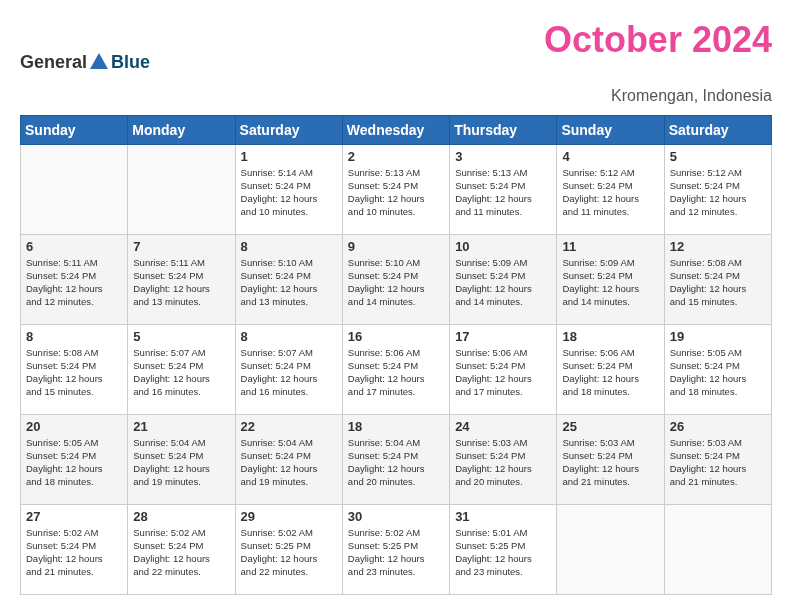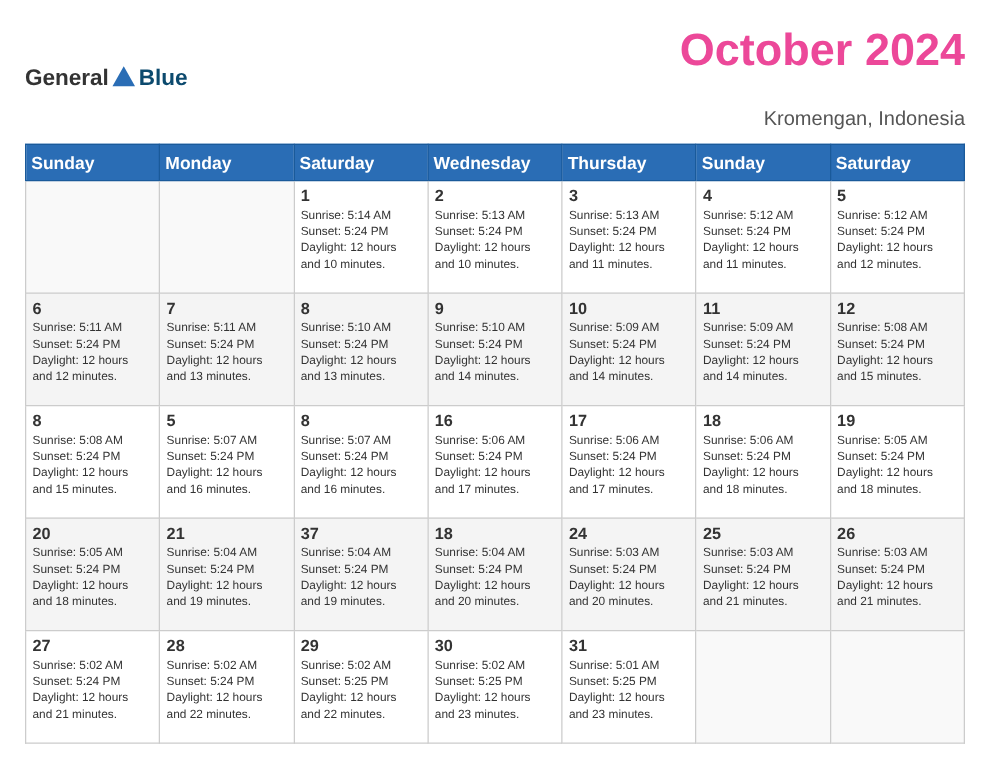--- a/index.html
+++ b/index.html
@@ -197,21 +197,21 @@
       <tr class="row-bg-even">
         <td>
           <span class="day-number">20</span>
           <div class="day-info">Sunrise: 5:05 AM<br>Sunset: 5:24 PM<br>Daylight: 12 hours<br>and 18 minutes.</div>
         </td>
         <td>
           <span class="day-number">21</span>
           <div class="day-info">Sunrise: 5:04 AM<br>Sunset: 5:24 PM<br>Daylight: 12 hours<br>and 19 minutes.</div>
         </td>
         <td>
-          <span class="day-number">37</span>
+          <span class="day-number">22</span>
           <div class="day-info">Sunrise: 5:04 AM<br>Sunset: 5:24 PM<br>Daylight: 12 hours<br>and 19 minutes.</div>
         </td>
         <td>
           <span class="day-number">18</span>
           <div class="day-info">Sunrise: 5:04 AM<br>Sunset: 5:24 PM<br>Daylight: 12 hours<br>and 20 minutes.</div>
         </td>
         <td>
           <span class="day-number">24</span>
           <div class="day-info">Sunrise: 5:03 AM<br>Sunset: 5:24 PM<br>Daylight: 12 hours<br>and 20 minutes.</div>
         </td>

